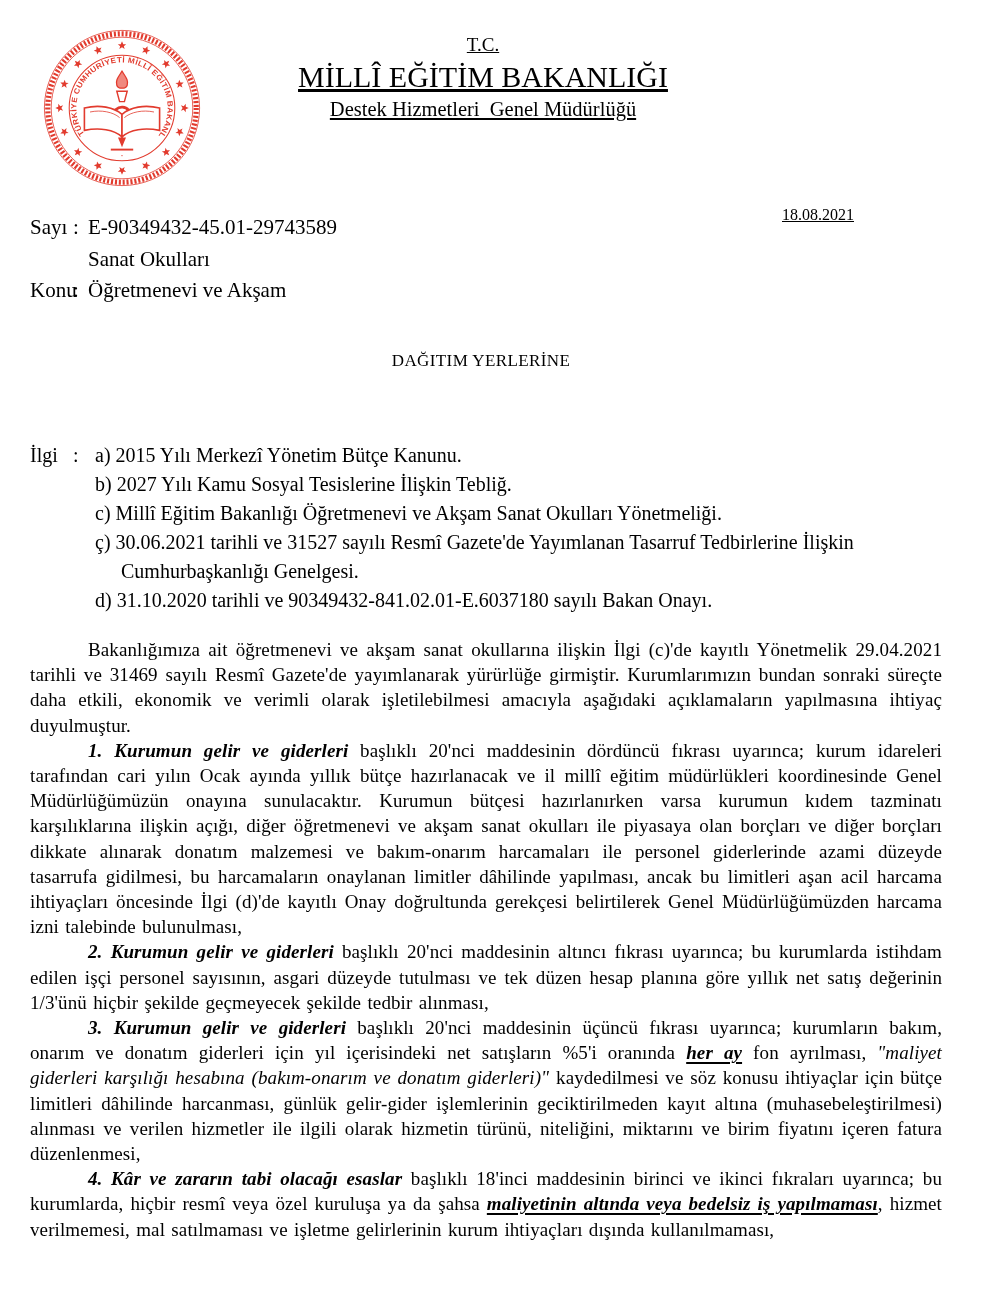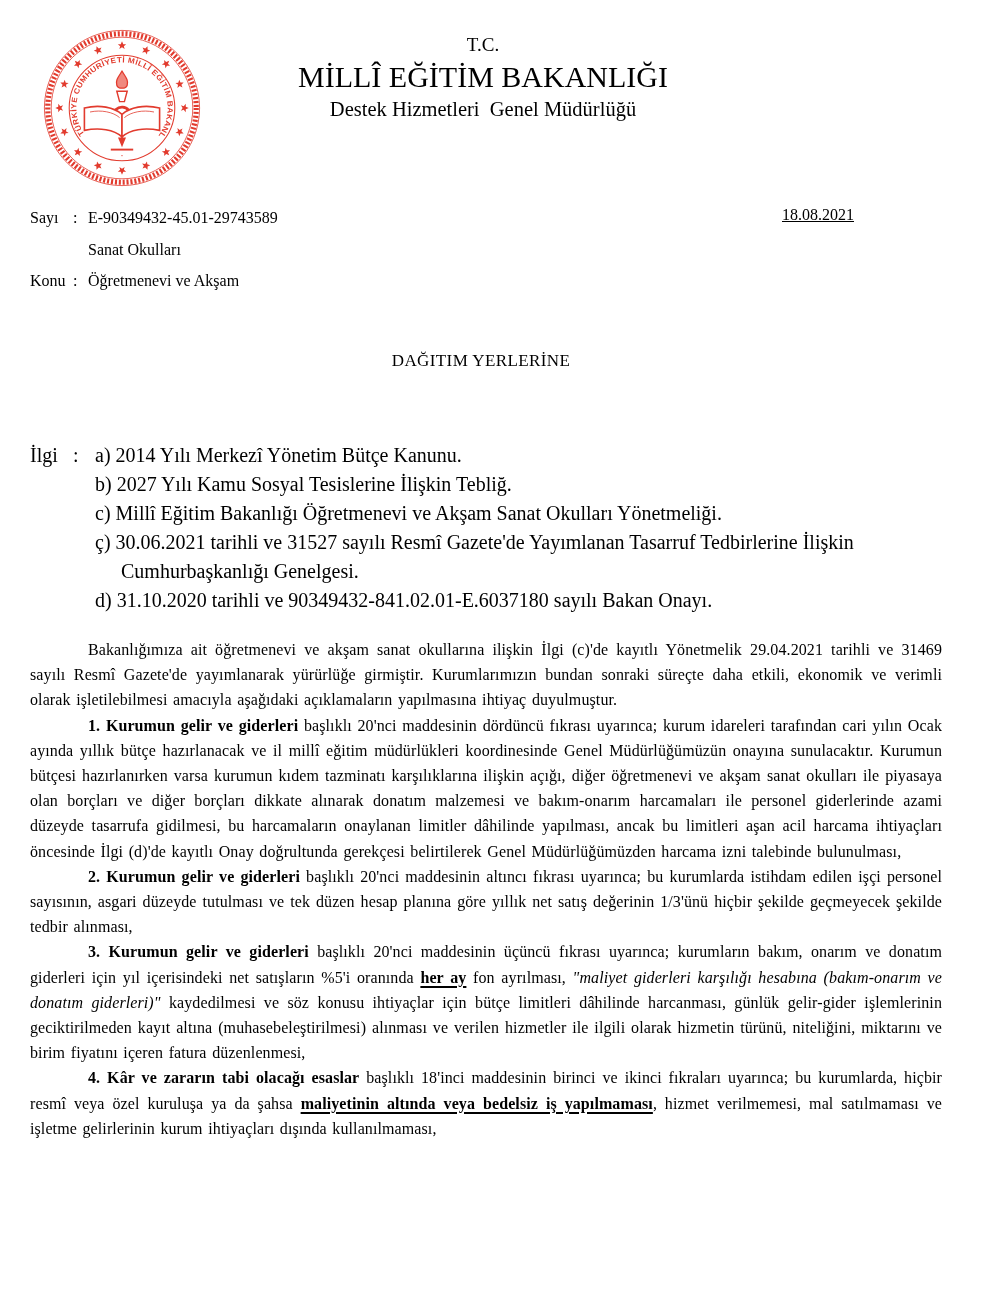--- a/index.html
+++ b/index.html
@@ -8,49 +8,49 @@
     font-family:"Liberation Serif","DejaVu Serif",serif;
     color:#000;
     -webkit-font-smoothing:antialiased;
   }
   .page{position:relative;width:1000px;height:1303px;background:#fff;overflow:hidden;}
 
   
   .seal{position:absolute;left:42px;top:28px;width:160px;height:160px;}
 
   
-  .letterhead{position:absolute;left:0;top:33px;width:966px;text-align:center;}
+  .letterhead{position:absolute;left:0;top:33px;width:966px;text-align:center;text-decoration:underline;}
   .lh-tc{font-size:19px;line-height:23px;}
   .lh-ministry{font-size:30px;line-height:26px;margin-top:8px;}
   .lh-dept{font-size:20.5px;line-height:24px;margin-top:7px;white-space:pre;}
 
   
-  .meta{position:absolute;left:30px;top:202px;font-size:16px;line-height:31.5px;}
+  .meta{position:absolute;left:30px;top:212px;font-size:21px;line-height:31.5px;}
   .meta-row{white-space:nowrap;}
   .meta-lab{display:inline-block;width:43px;}
   .meta-col{display:inline-block;width:15px;}
   .doc-date{position:absolute;left:782px;top:206px;font-size:16px;text-decoration:underline;}
 
   
   .recipient{position:absolute;left:0;top:351px;width:962px;text-align:center;
              font-size:17px;letter-spacing:0.4px;}
 
   
   .ilgi{position:absolute;left:30px;top:441px;font-size:20px;line-height:29px;display:flex;justify-content:space-between;}
   .ilgi-label{width:43px;flex:none;}
   .ilgi-colon{width:22px;flex:none;}
   .ilgi-items{width:847px;}
   .ilgi-item{padding-left:26px;text-indent:-26px;}
 
   
   .body-text{position:absolute;left:30px;top:637px;width:912px;
-             font-size:16px;line-height:25.2px;text-align:justify;
+             font-size:19px;line-height:25.2px;text-align:justify;
              word-spacing:1.5px;letter-spacing:0.1px;}
   .body-text p{margin:0;text-indent:58px;}
-  .b{font-weight:bold;}
+  .b{font-weight:bold;font-style:italic;}
   .i{font-style:italic;}
   .u{text-decoration:underline;text-decoration-thickness:2px;text-underline-offset:3px;}
 </style>
 </head>
 <body>
 
 <div class="page">
 
   <svg class="seal" viewBox="0 0 200 200" aria-hidden="true">
     <defs>
@@ -118,21 +118,21 @@
     </div>
   </div>
   <div class="doc-date">18.08.2021</div>
 
   <div class="recipient">DAĞITIM YERLERİNE</div>
 
   <div class="ilgi">
     <span class="ilgi-label">İlgi</span>
     <span class="ilgi-colon">:</span>
     <div class="ilgi-items">
-        <div class="ilgi-item"><span>a) </span><span>2014 Yılı Merkezî Yönetim Bütçe Kanunu.</span></div>
+        <div class="ilgi-item"><span>a) </span><span>2015 Yılı Merkezî Yönetim Bütçe Kanunu.</span></div>
         <div class="ilgi-item"><span>b) </span><span>2027 Yılı Kamu Sosyal Tesislerine İlişkin Tebliğ.</span></div>
         <div class="ilgi-item"><span>c) </span><span>Millî Eğitim Bakanlığı Öğretmenevi ve Akşam Sanat Okulları Yönetmeliği.</span></div>
         <div class="ilgi-item"><span>ç) </span><span>30.06.2021 tarihli ve 31527 sayılı Resmî Gazete'de Yayımlanan Tasarruf Tedbirlerine İlişkin Cumhurbaşkanlığı Genelgesi.</span></div>
         <div class="ilgi-item"><span>d) </span><span>31.10.2020 tarihli ve 90349432-841.02.01-E.6037180 sayılı Bakan Onayı.</span></div>
       </div>
   </div>
 
   <div class="body-text">
       <p><span>Bakanlığımıza ait öğretmenevi ve akşam sanat okullarına ilişkin İlgi (c)'de kayıtlı Yönetmelik 29.04.2021 tarihli ve 31469 sayılı Resmî Gazete'de yayımlanarak yürürlüğe girmiştir. Kurumlarımızın bundan sonraki süreçte daha etkili, ekonomik ve verimli olarak işletilebilmesi amacıyla aşağıdaki açıklamaların yapılmasına ihtiyaç duyulmuştur.</span></p>
       <p><span class="b">1. Kurumun gelir ve giderleri</span><span> başlıklı 20'nci maddesinin dördüncü fıkrası uyarınca; kurum idareleri tarafından cari yılın Ocak ayında yıllık bütçe hazırlanacak ve il millî eğitim müdürlükleri koordinesinde Genel Müdürlüğümüzün onayına sunulacaktır. Kurumun bütçesi hazırlanırken varsa kurumun kıdem tazminatı karşılıklarına ilişkin açığı, diğer öğretmenevi ve akşam sanat okulları ile piyasaya olan borçları ve diğer borçları dikkate alınarak donatım malzemesi ve bakım-onarım harcamaları ile personel giderlerinde azami düzeyde tasarrufa gidilmesi, bu harcamaların onaylanan limitler dâhilinde yapılması, ancak bu limitleri aşan acil harcama ihtiyaçları öncesinde İlgi (d)'de kayıtlı Onay doğrultunda gerekçesi belirtilerek Genel Müdürlüğümüzden harcama izni talebinde bulunulması,</span></p>

